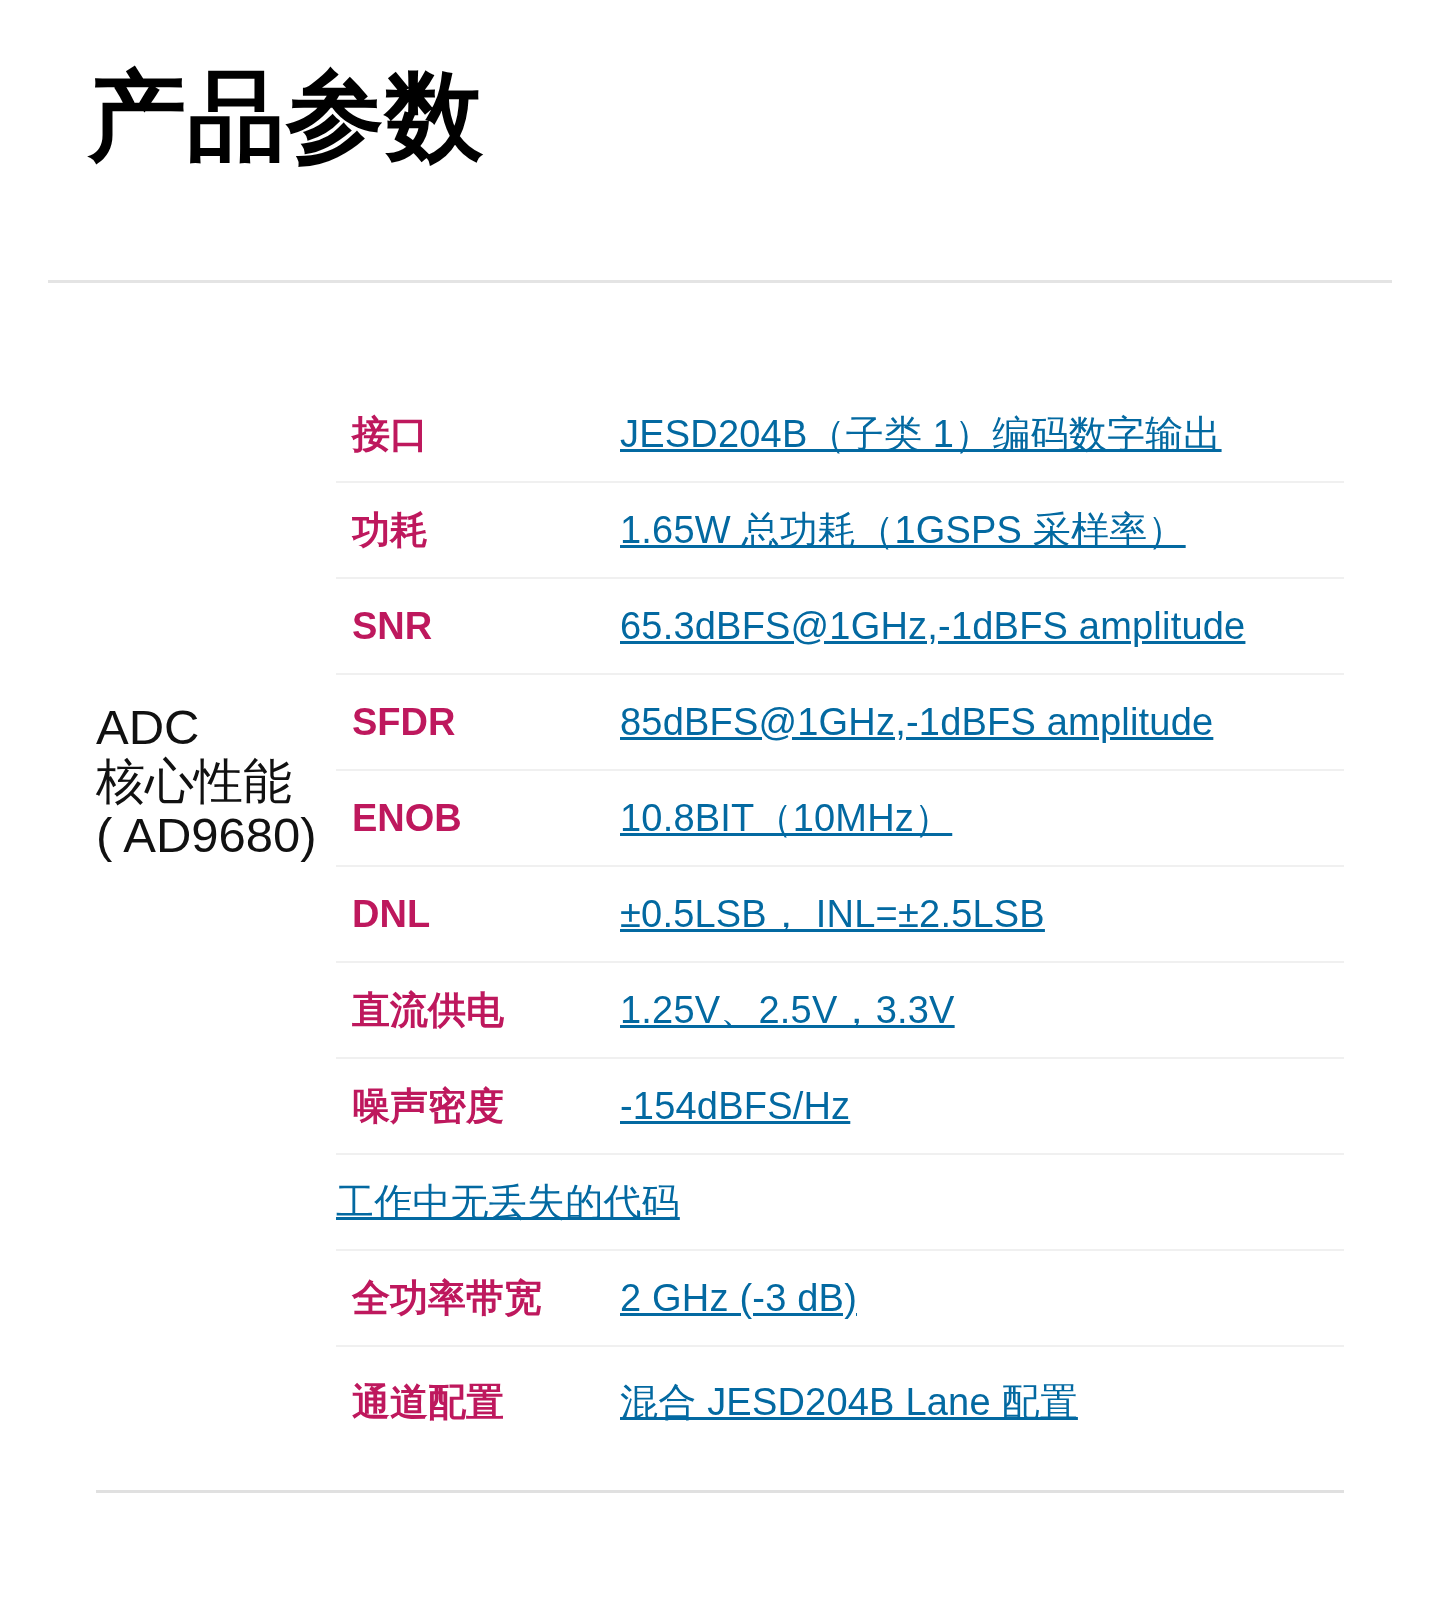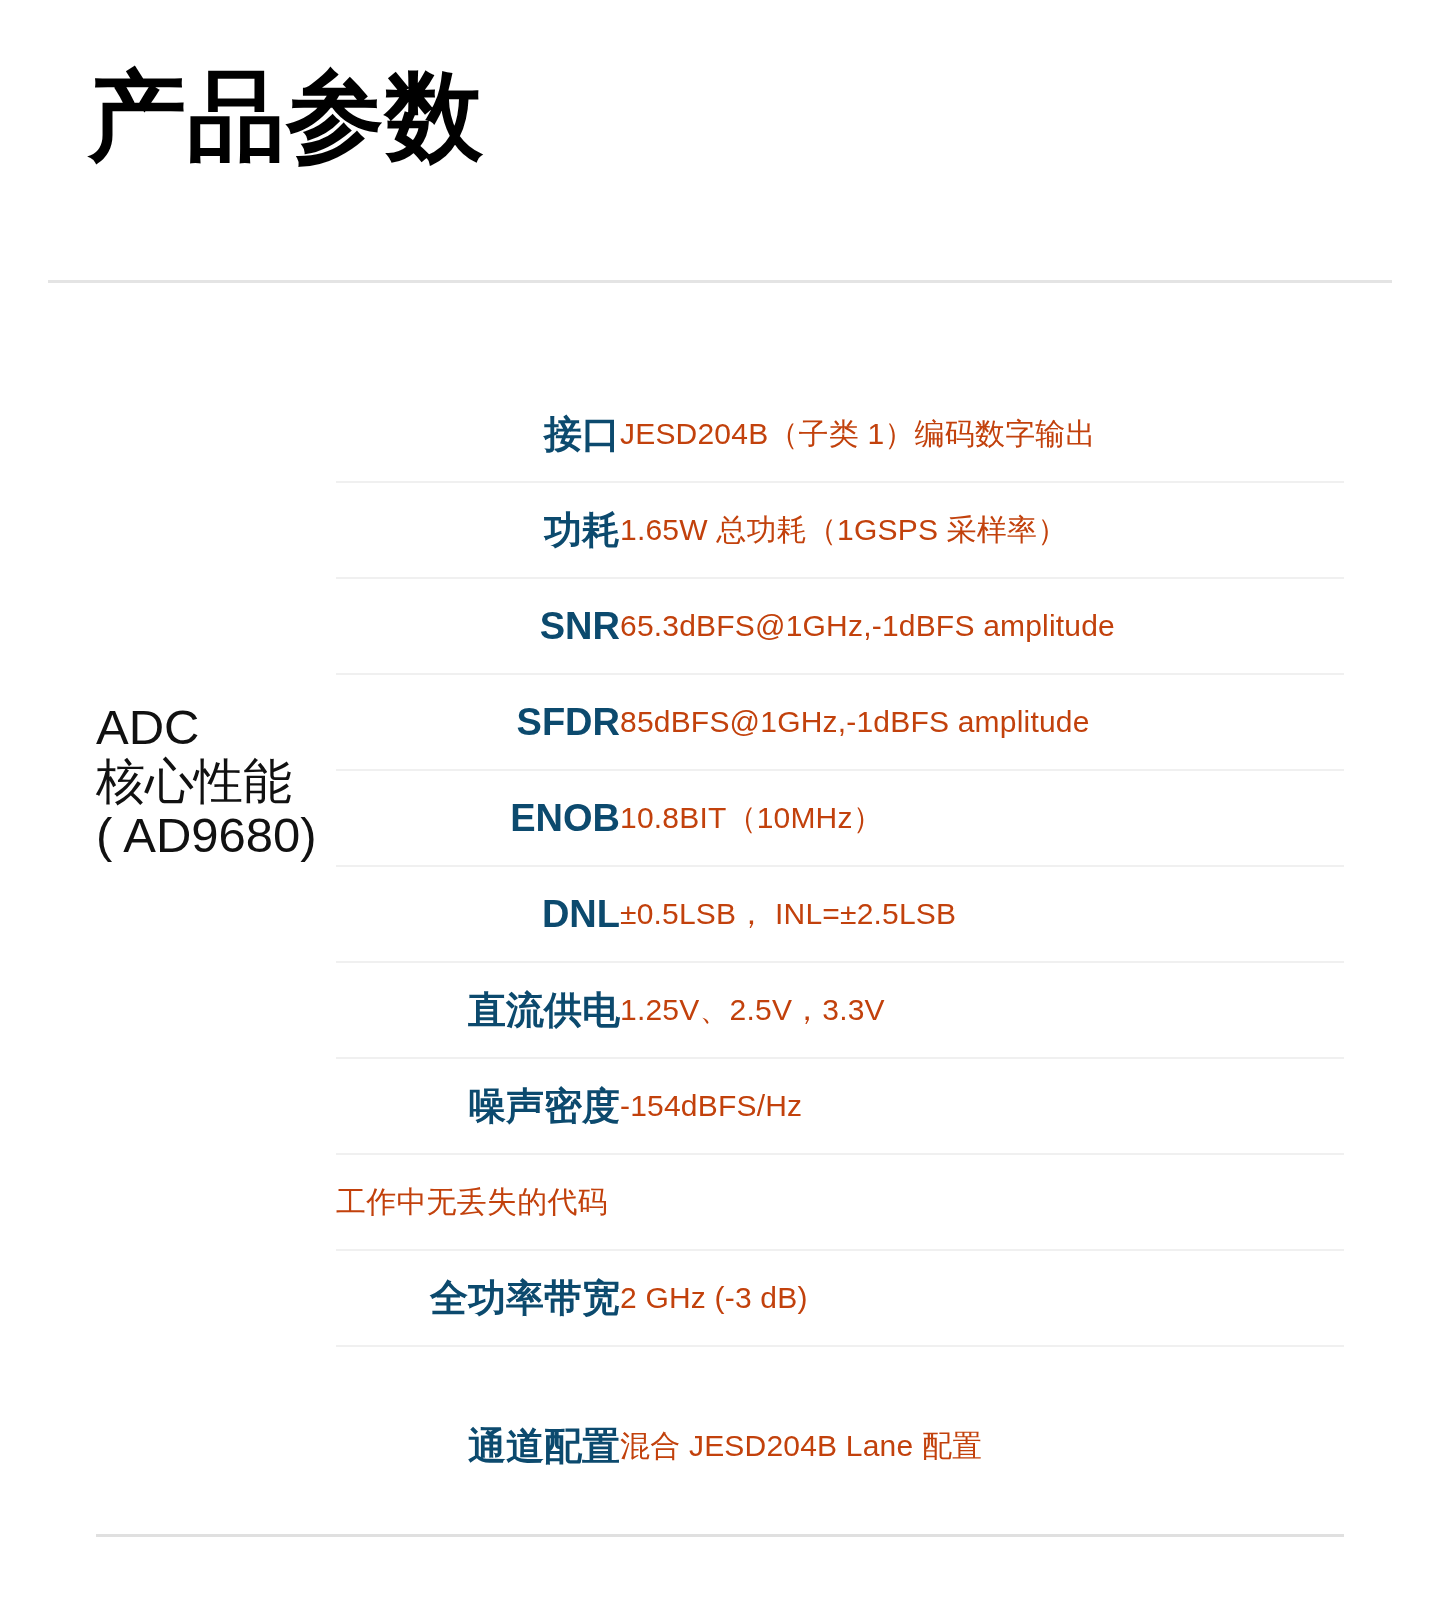--- a/index.html
+++ b/index.html
@@ -52,40 +52,39 @@
   .spec-row {
     display: flex;
     align-items: center;
     height: 96px;
     box-sizing: border-box;
     border-bottom: 2px solid #f0f0f0;
   }
   .spec-row:last-child {
     height: 110px;
     border-bottom: none;
-    margin-top: 44px;
   }
   .spec-label {
     width: 284px;
     box-sizing: border-box;
     padding-left: 16px;
     font-size: 38px;
     font-weight: 600;
-    color: #0c4a6e;
+    color: #be185d;
     white-space: nowrap;
     flex-shrink: 0;
-    text-align: right;
   }
   .spec-value {
     flex: 1;
-    font-size: 30px;
+    font-size: 38px;
     font-weight: 300;
-    color: #c2410c;
+    color: #0369a1;
     letter-spacing: 0.2px;
     white-space: nowrap;
+    text-decoration: underline;
   }
   .section-bottom-divider {
     margin: 33px 96px 0 96px;
     height: 3px;
     background: #e0e0e0;
   }
 </style>
 </head>
 <body>
 

